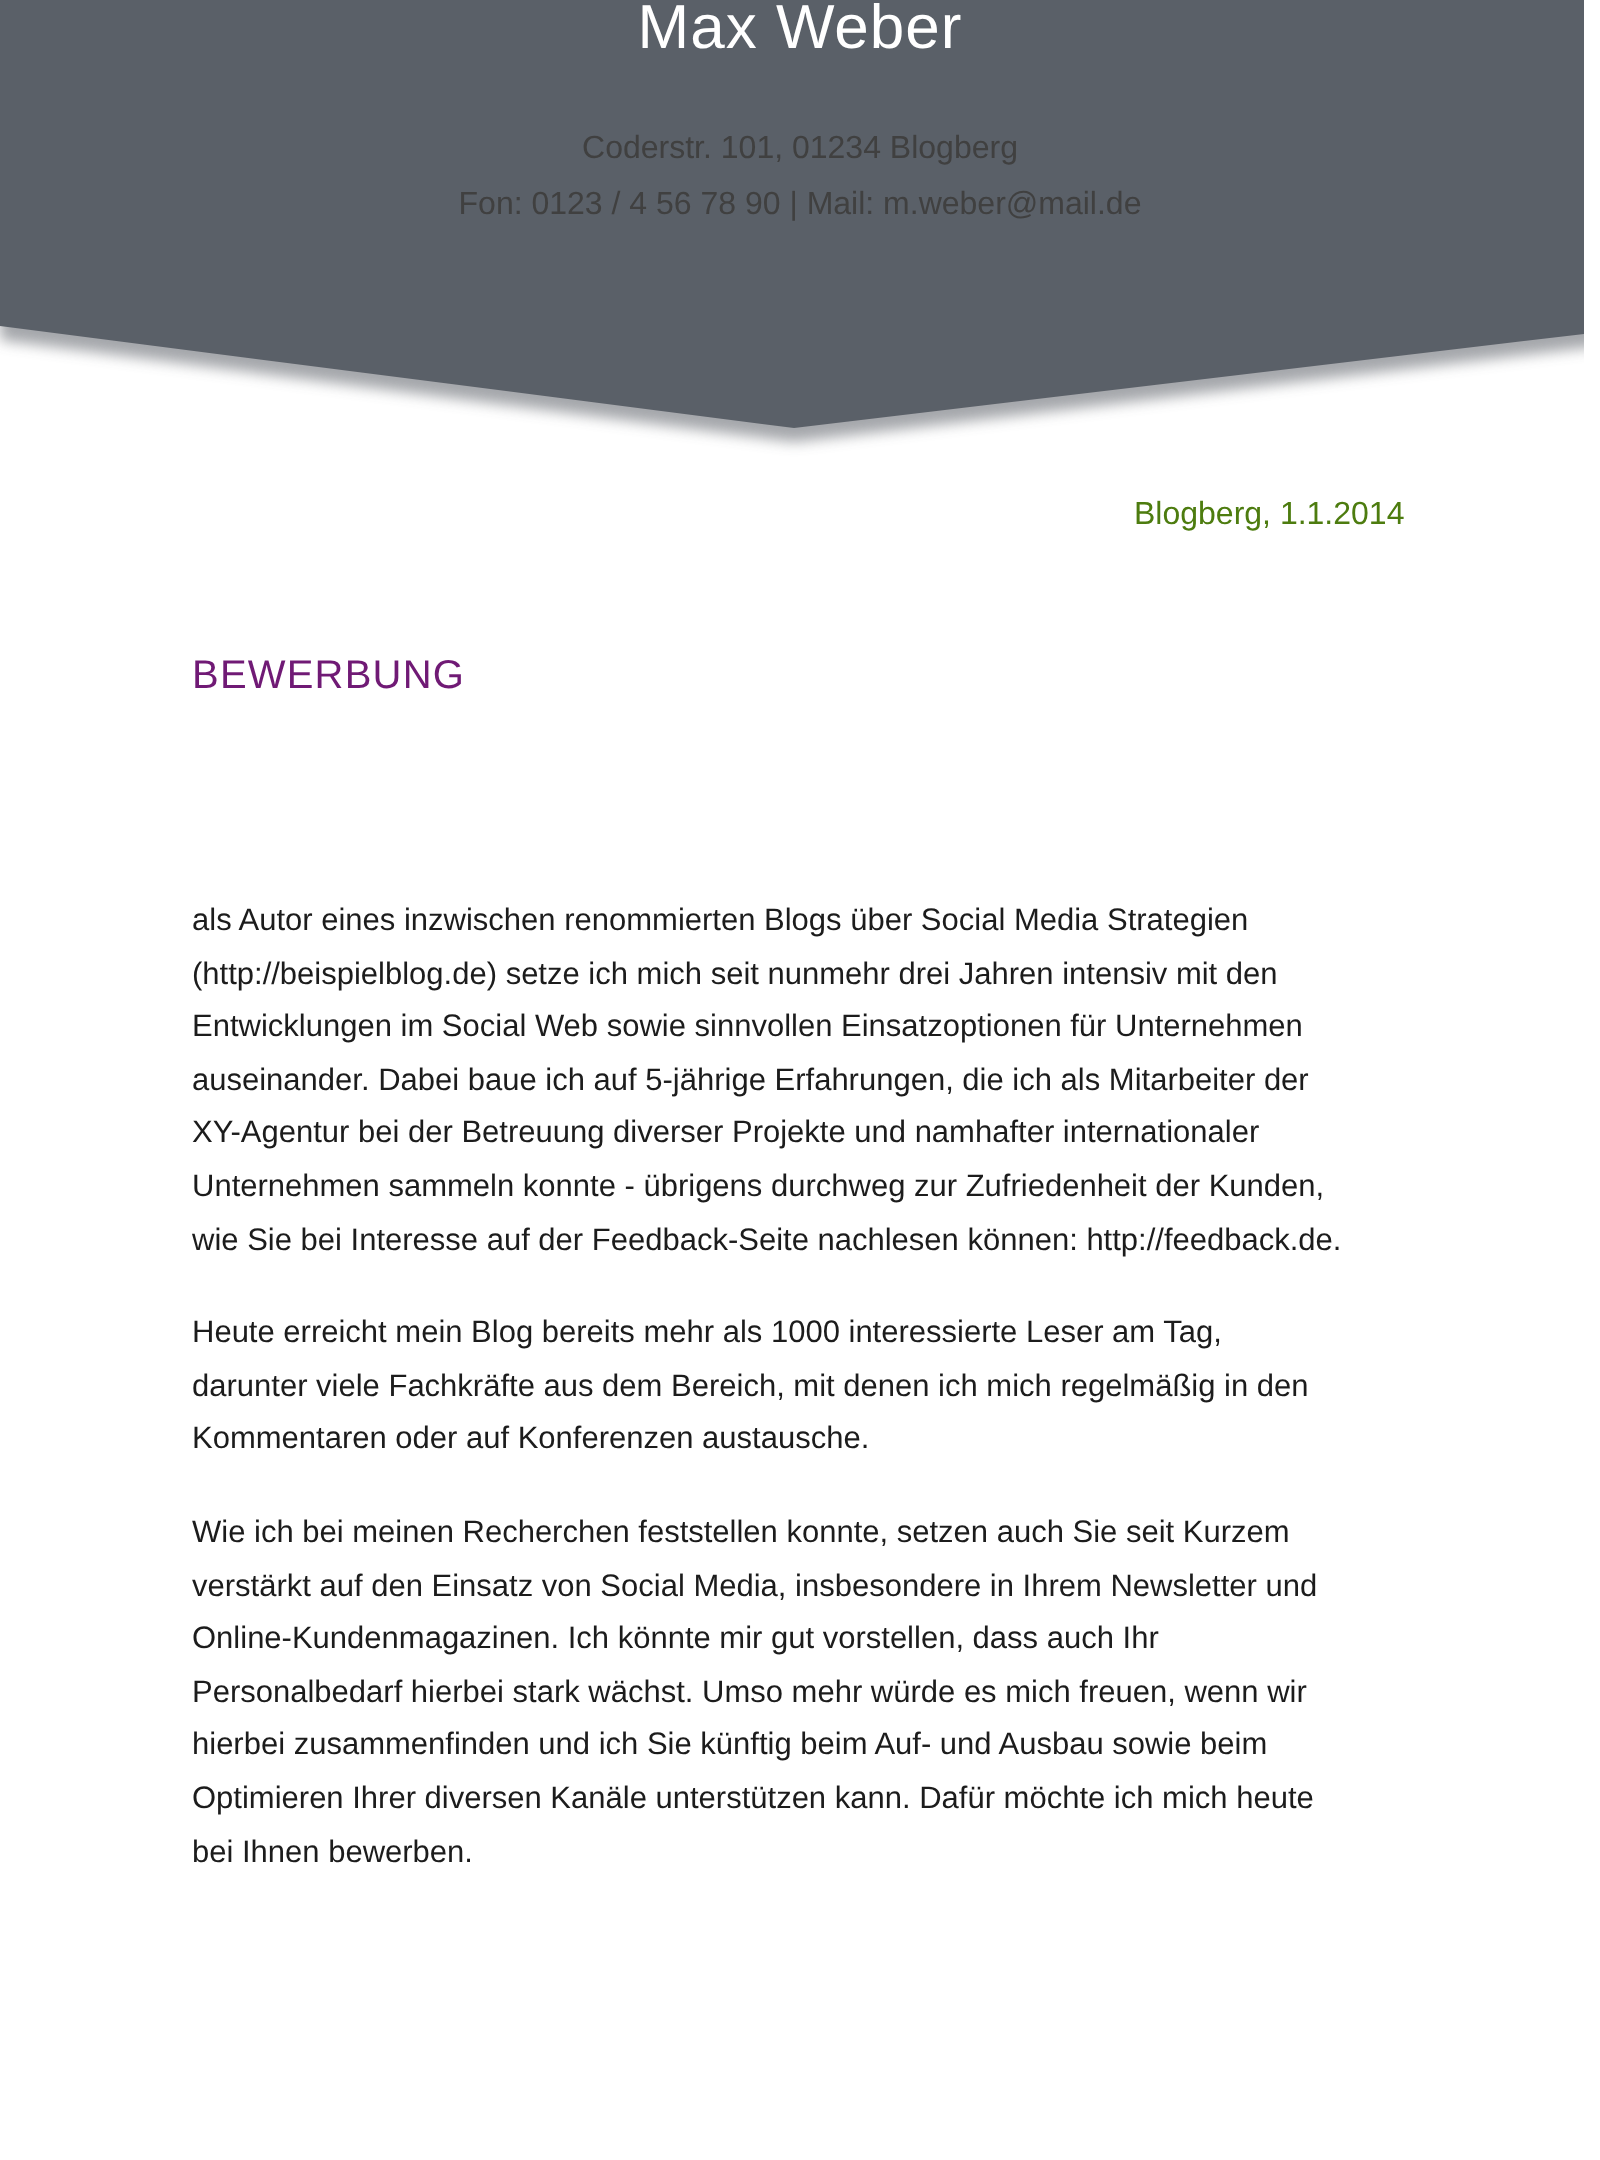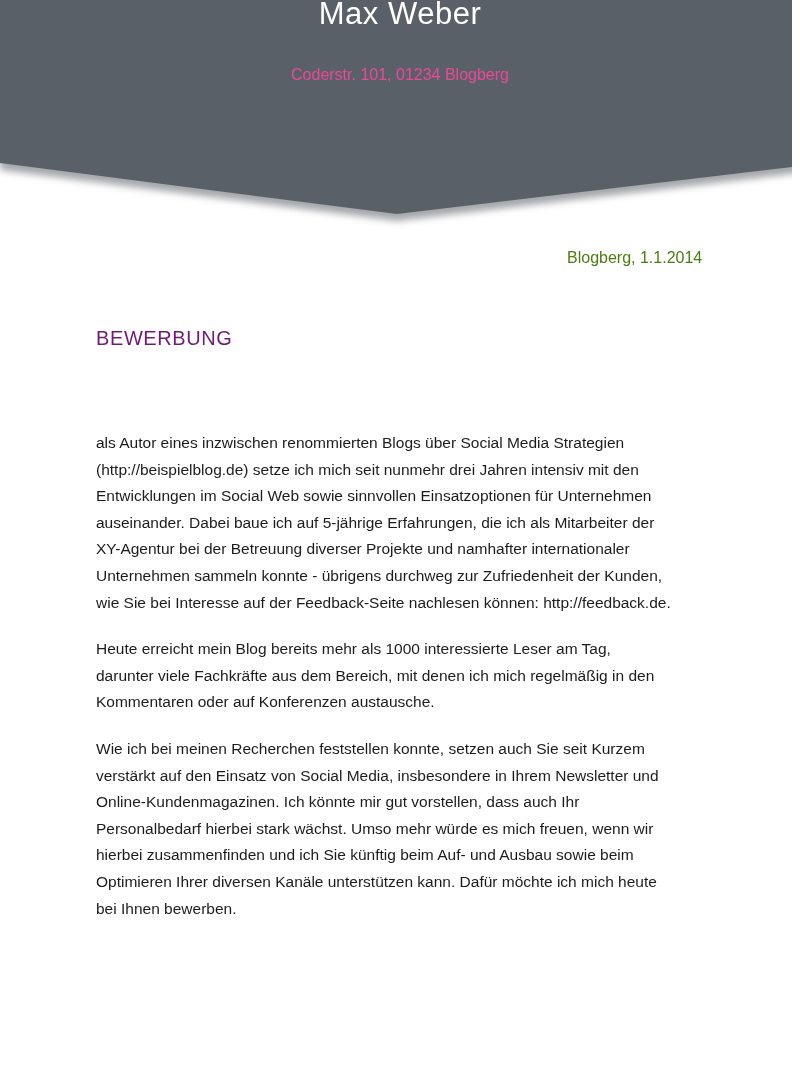--- a/index.html
+++ b/index.html
@@ -14,21 +14,21 @@
   
   .banner{position:absolute;top:0;left:0;z-index:1;}
   
   .header-text{position:absolute;left:0;top:0;width:800px;text-align:center;z-index:3;color:#ffffff;}
   .header-name{
     position:absolute;top:-7px;left:0;width:800px;
     font-size:31px;line-height:42px;font-weight:400;letter-spacing:0.5px;
   }
   .header-contact{
     position:absolute;top:61px;left:0;width:800px;
-    font-size:16px;line-height:28px;font-weight:400;color:#ec4899;
+    font-size:16px;line-height:28px;font-weight:400;color:#404040;
   }
   
   .recipient-box{
     position:absolute;left:88px;top:166px;width:200px;
     padding:2px 0 10px 8px;
     background:rgba(255,255,255,0.38);
     z-index:4;
     font-style:italic;
     font-size:16px;line-height:27px;
     color:#141414;
@@ -63,30 +63,31 @@
       </filter>
     </defs>
     <polygon points="0,0 800,0 800,166 397,214 0,163" transform="translate(0,7)" fill="#94979c" opacity="0.85" filter="url(#softblur)"></polygon>
     <polygon points="0,0 800,0 800,166 397,214 0,163" fill="#5a6068"></polygon>
   </svg>
 
   <div class="header-text">
     <div class="header-name">Max Weber</div>
     <div class="header-contact">
       <div>Coderstr. 101, 01234 Blogberg</div>
+      <div>Fon: 0123 / 4 56 78 90 | Mail: m.weber@mail.de</div>
     </div>
   </div>
 
 
   <div class="date-line">Blogberg, 1.1.2014</div>
 
   <div class="subject-line">BEWERBUNG</div>
 
   <div class="letter-body">
-    <div class="para" style="margin-top:20px;">als Autor eines inzwischen renommierten Blogs über Social Media Strategien
+    <div class="para" style="margin-top:38px;">als Autor eines inzwischen renommierten Blogs über Social Media Strategien
 (http://beispielblog.de) setze ich mich seit nunmehr drei Jahren intensiv mit den
 Entwicklungen im Social Web sowie sinnvollen Einsatzoptionen für Unternehmen
 auseinander. Dabei baue ich auf 5-jährige Erfahrungen, die ich als Mitarbeiter der
 XY-Agentur bei der Betreuung diverser Projekte und namhafter internationaler
 Unternehmen sammeln konnte - übrigens durchweg zur Zufriedenheit der Kunden,
 wie Sie bei Interesse auf der Feedback-Seite nachlesen können: http://feedback.de.</div>
     <div class="para">Heute erreicht mein Blog bereits mehr als 1000 interessierte Leser am Tag,
 darunter viele Fachkräfte aus dem Bereich, mit denen ich mich regelmäßig in den
 Kommentaren oder auf Konferenzen austausche.</div>
     <div class="para">Wie ich bei meinen Recherchen feststellen konnte, setzen auch Sie seit Kurzem

